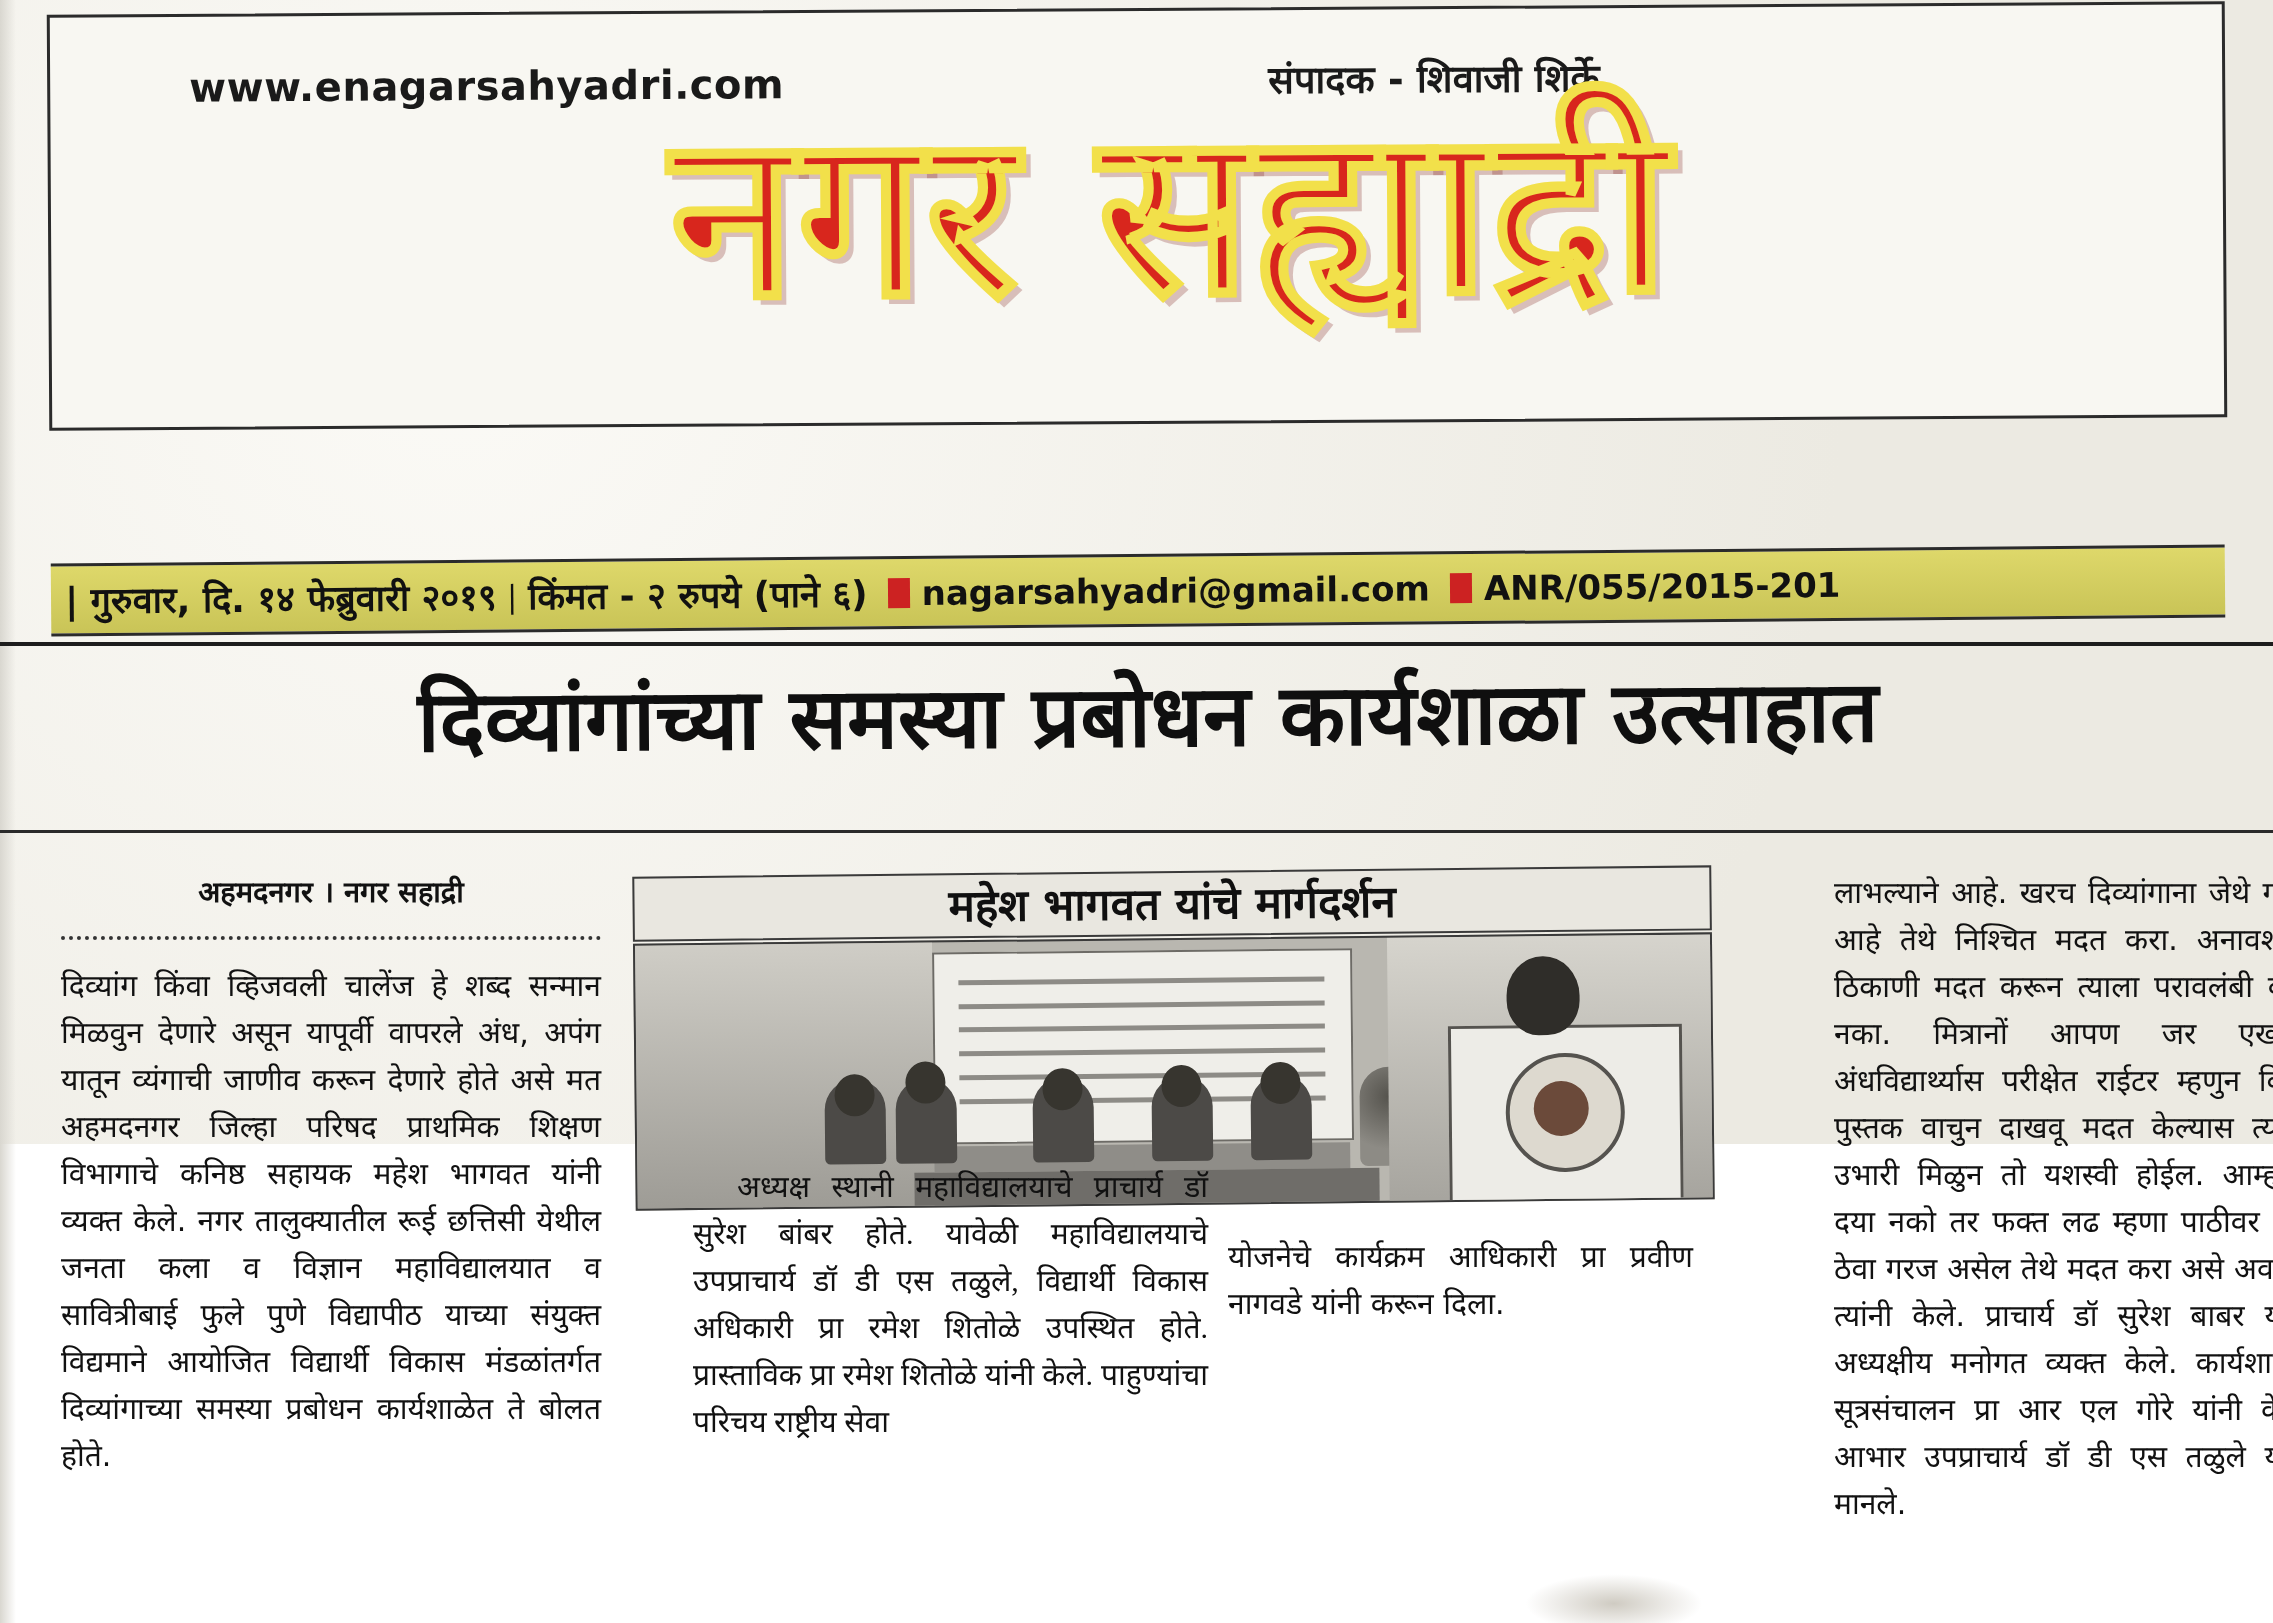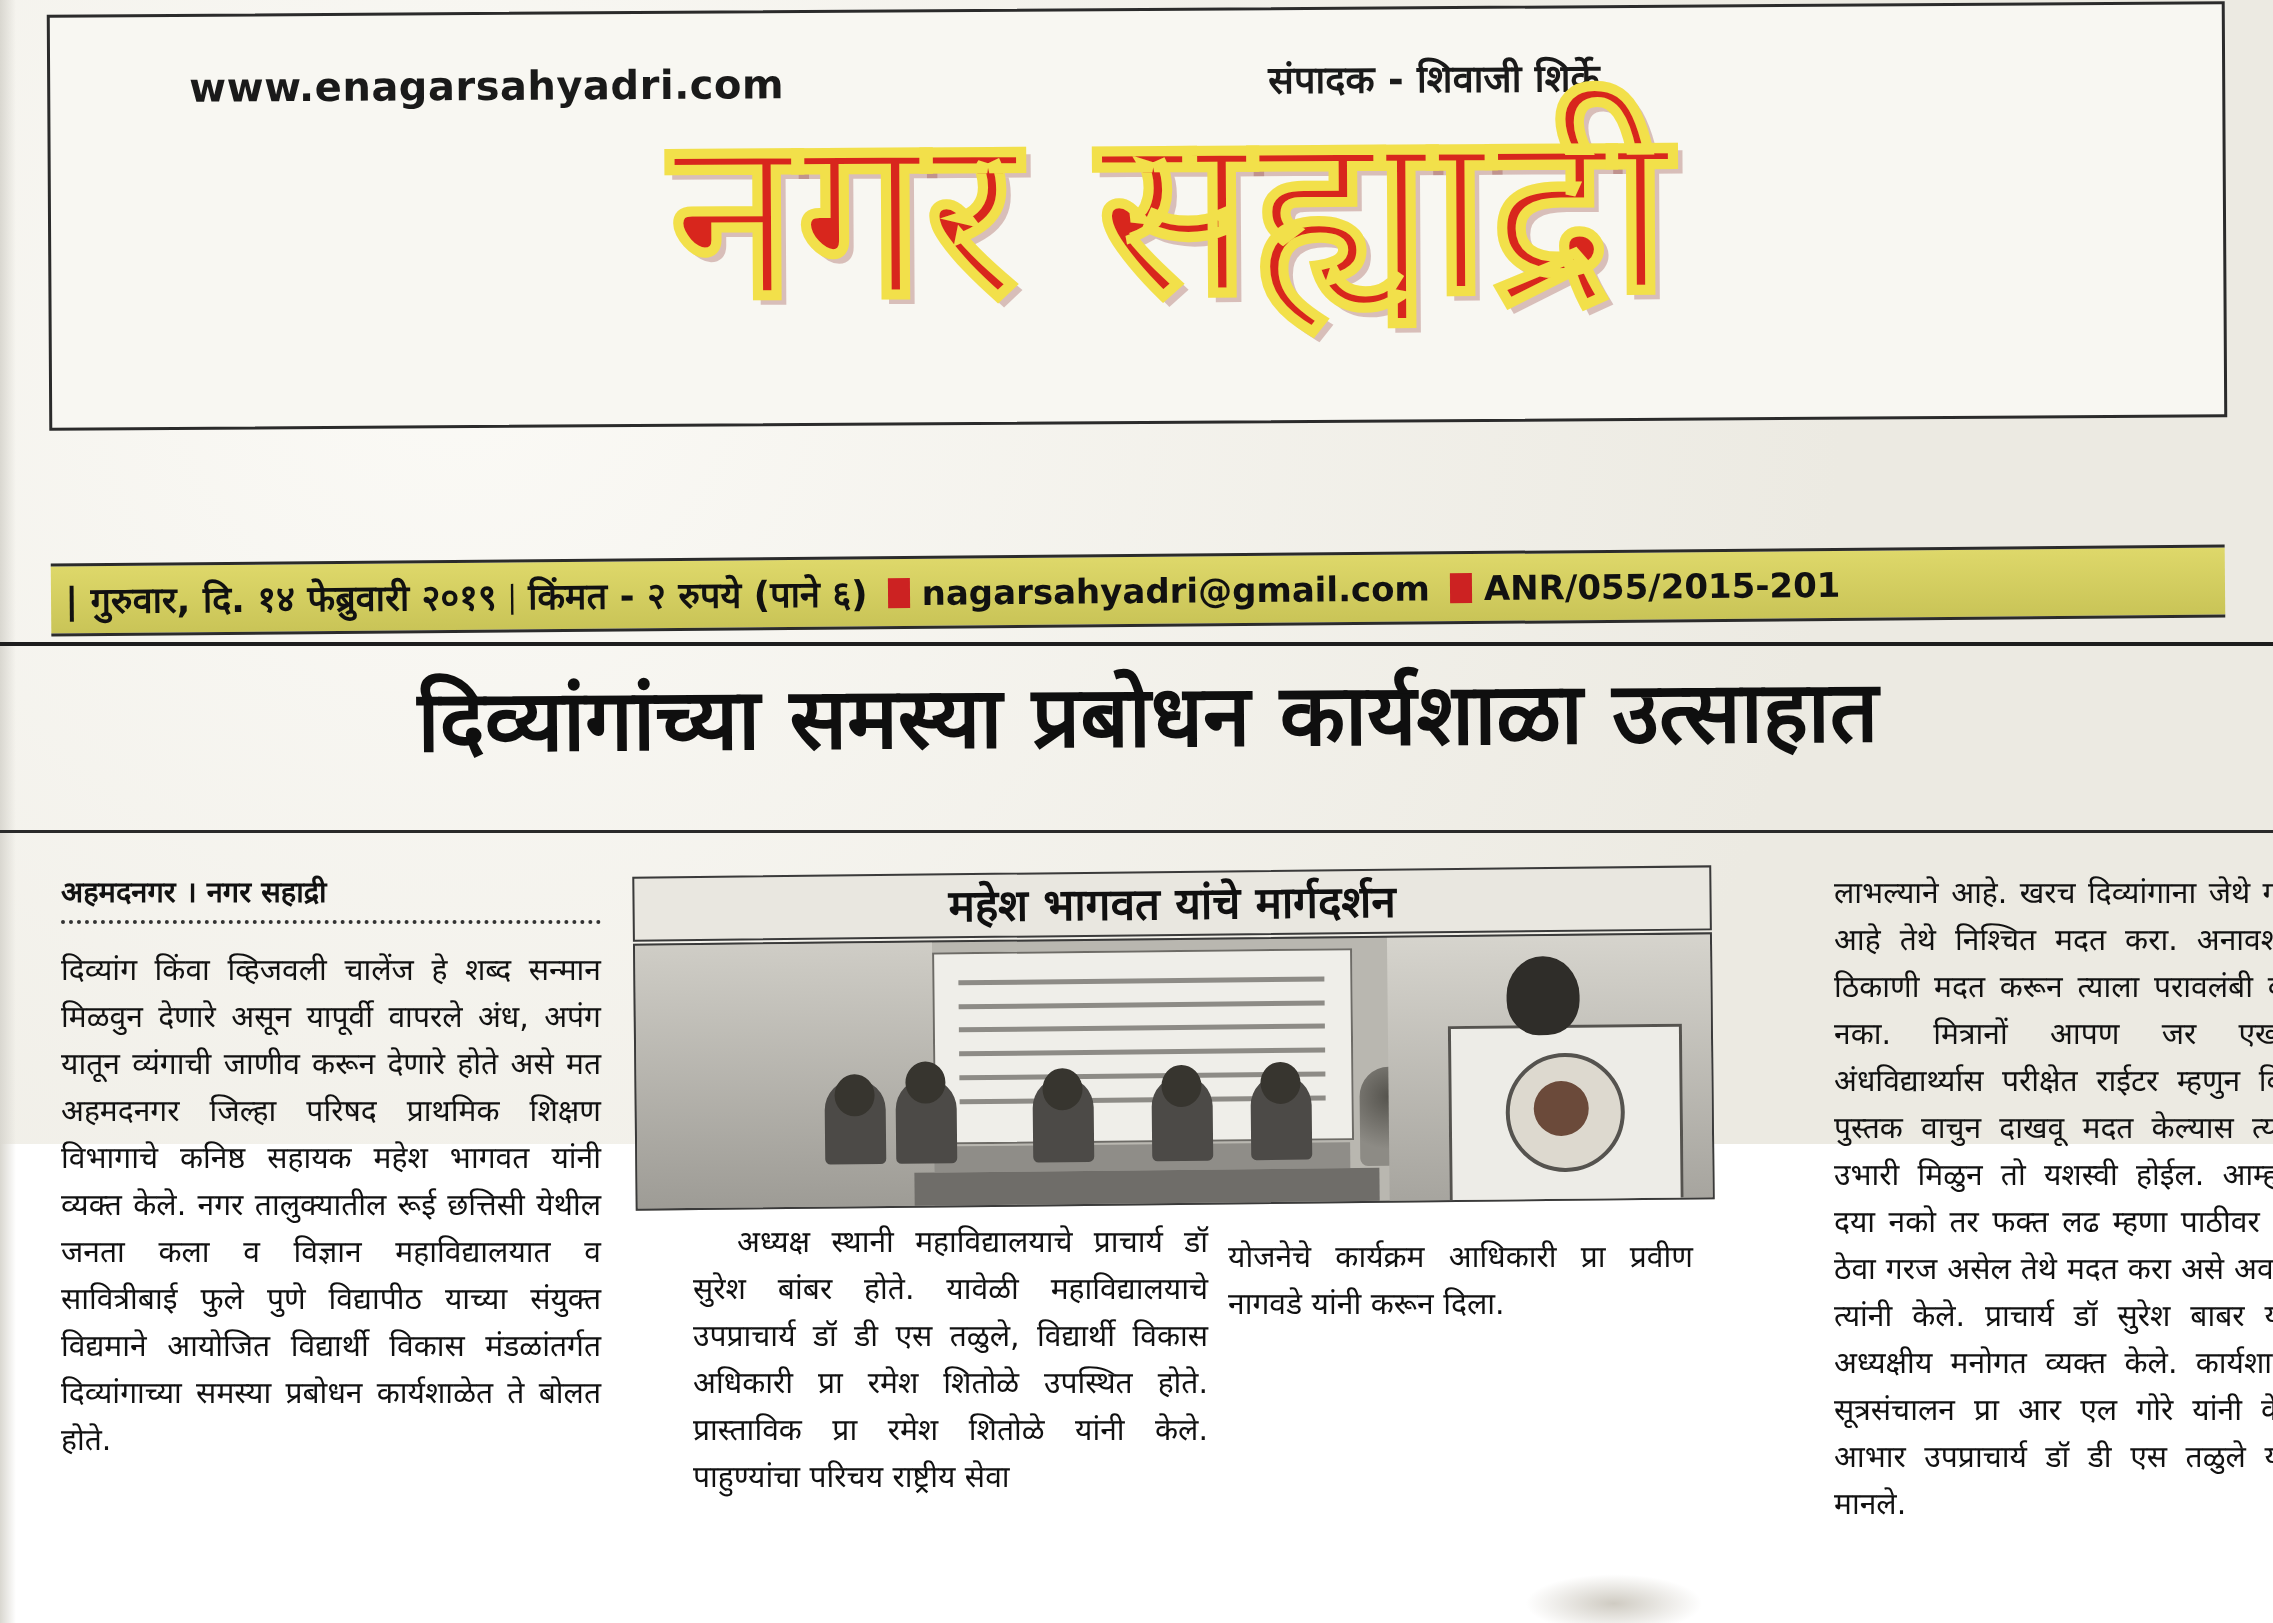--- a/index.html
+++ b/index.html
@@ -166,29 +166,30 @@
     top: 869px;
     font-family: "DejaVu Sans", sans-serif;
     font-size: 30px;
     line-height: 47px;
     color: #111;
     text-align: justify;
   }
   .col p { margin: 0 0 6px 0; }
 
   .col1 { left: 61px;  width: 540px; }
-  .col2 { left: 693px; width: 515px; top: 1218px; }
+  .col2 { left: 693px; width: 515px; top: 1163px; font-family: Liberation Serif, serif; }
   .col3 { left: 1228px; width: 465px; top: 1233px; }
   .col4 { left: 1834px; width: 480px; top: 869px; }
 
   .byline {
     font-family: "DejaVu Sans", sans-serif;
     font-weight: bold;
     font-size: 29px;
-    margin-bottom: 4px;
+    text-align: center;
+    margin-bottom: 20px;
   }
   .dotted {
     border-bottom: 4px dotted #333;
     margin: 4px 0 22px 0;
     width: 100%;
     height: 0;
   }
   .indent { text-indent: 44px; }
 
   

